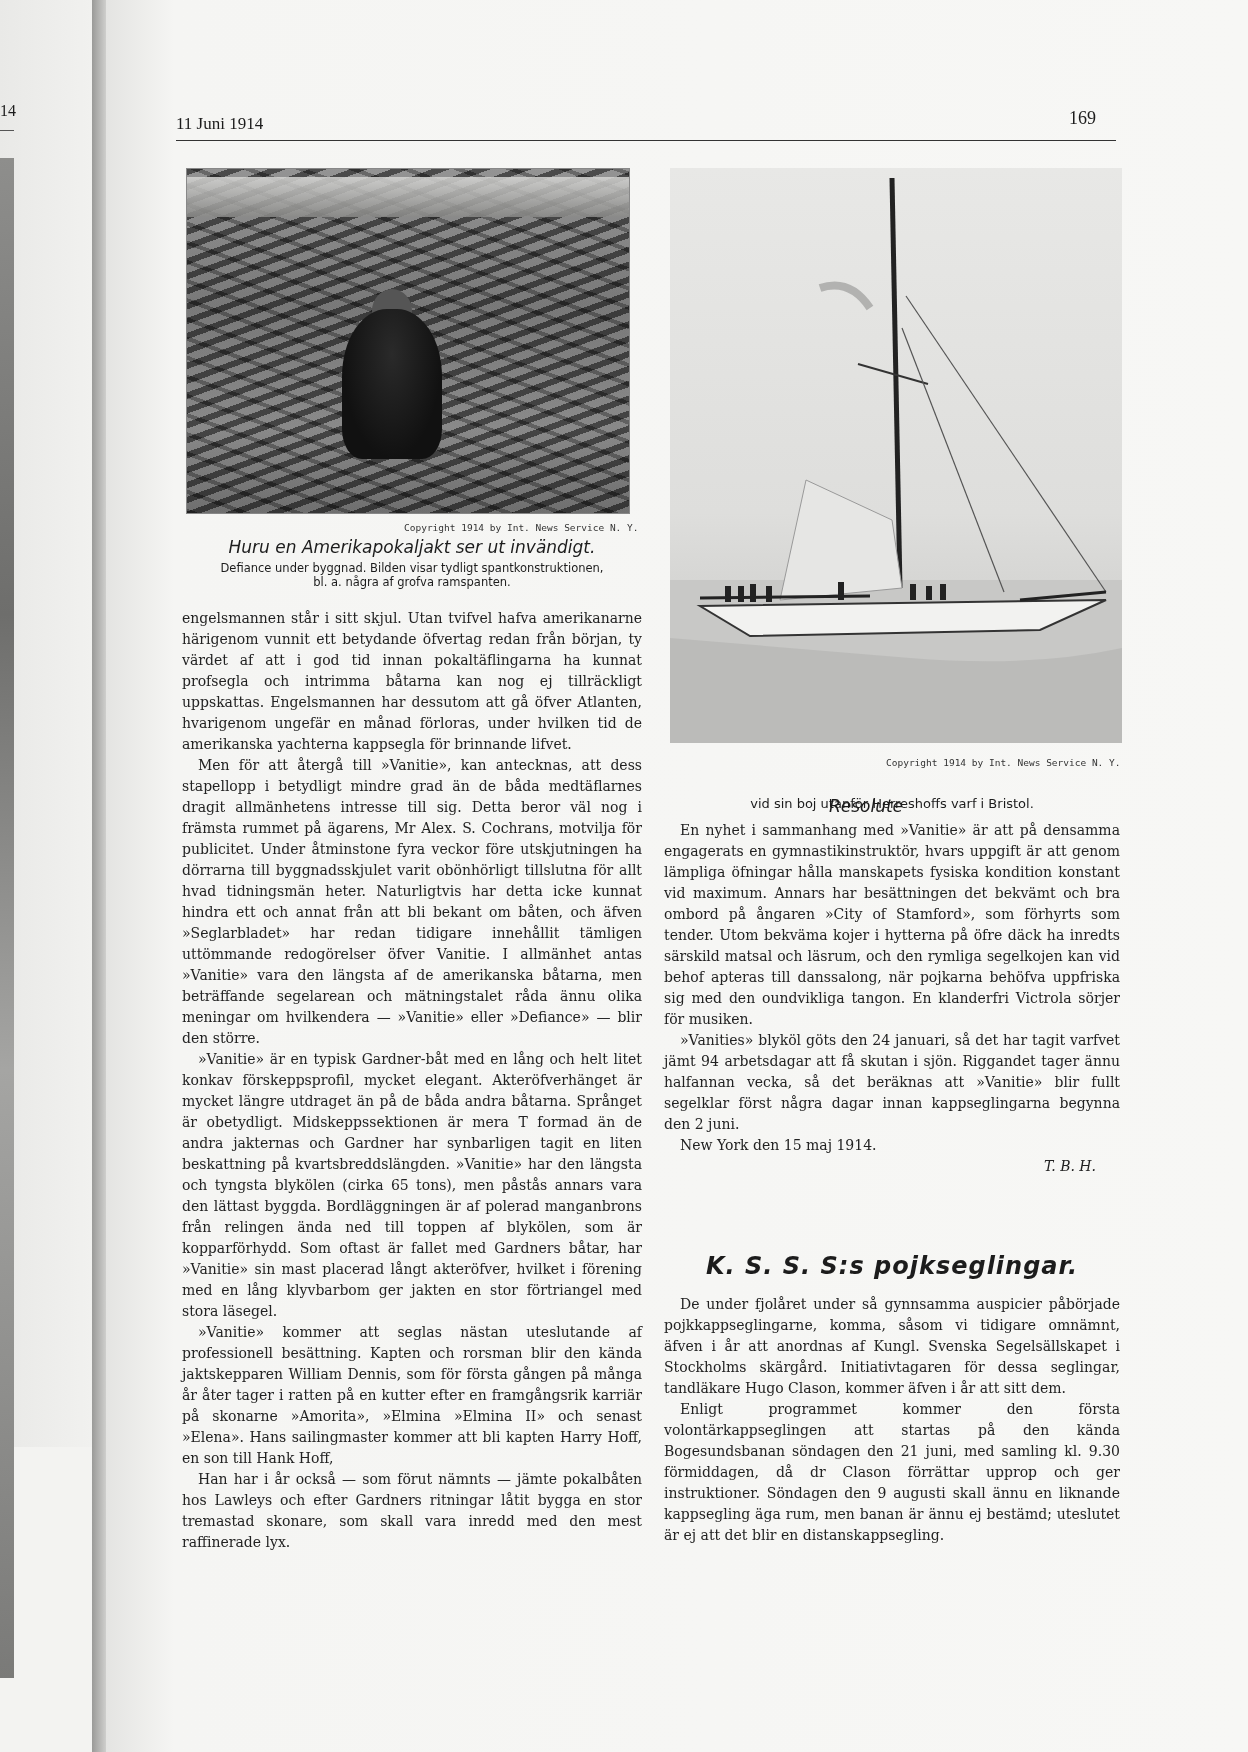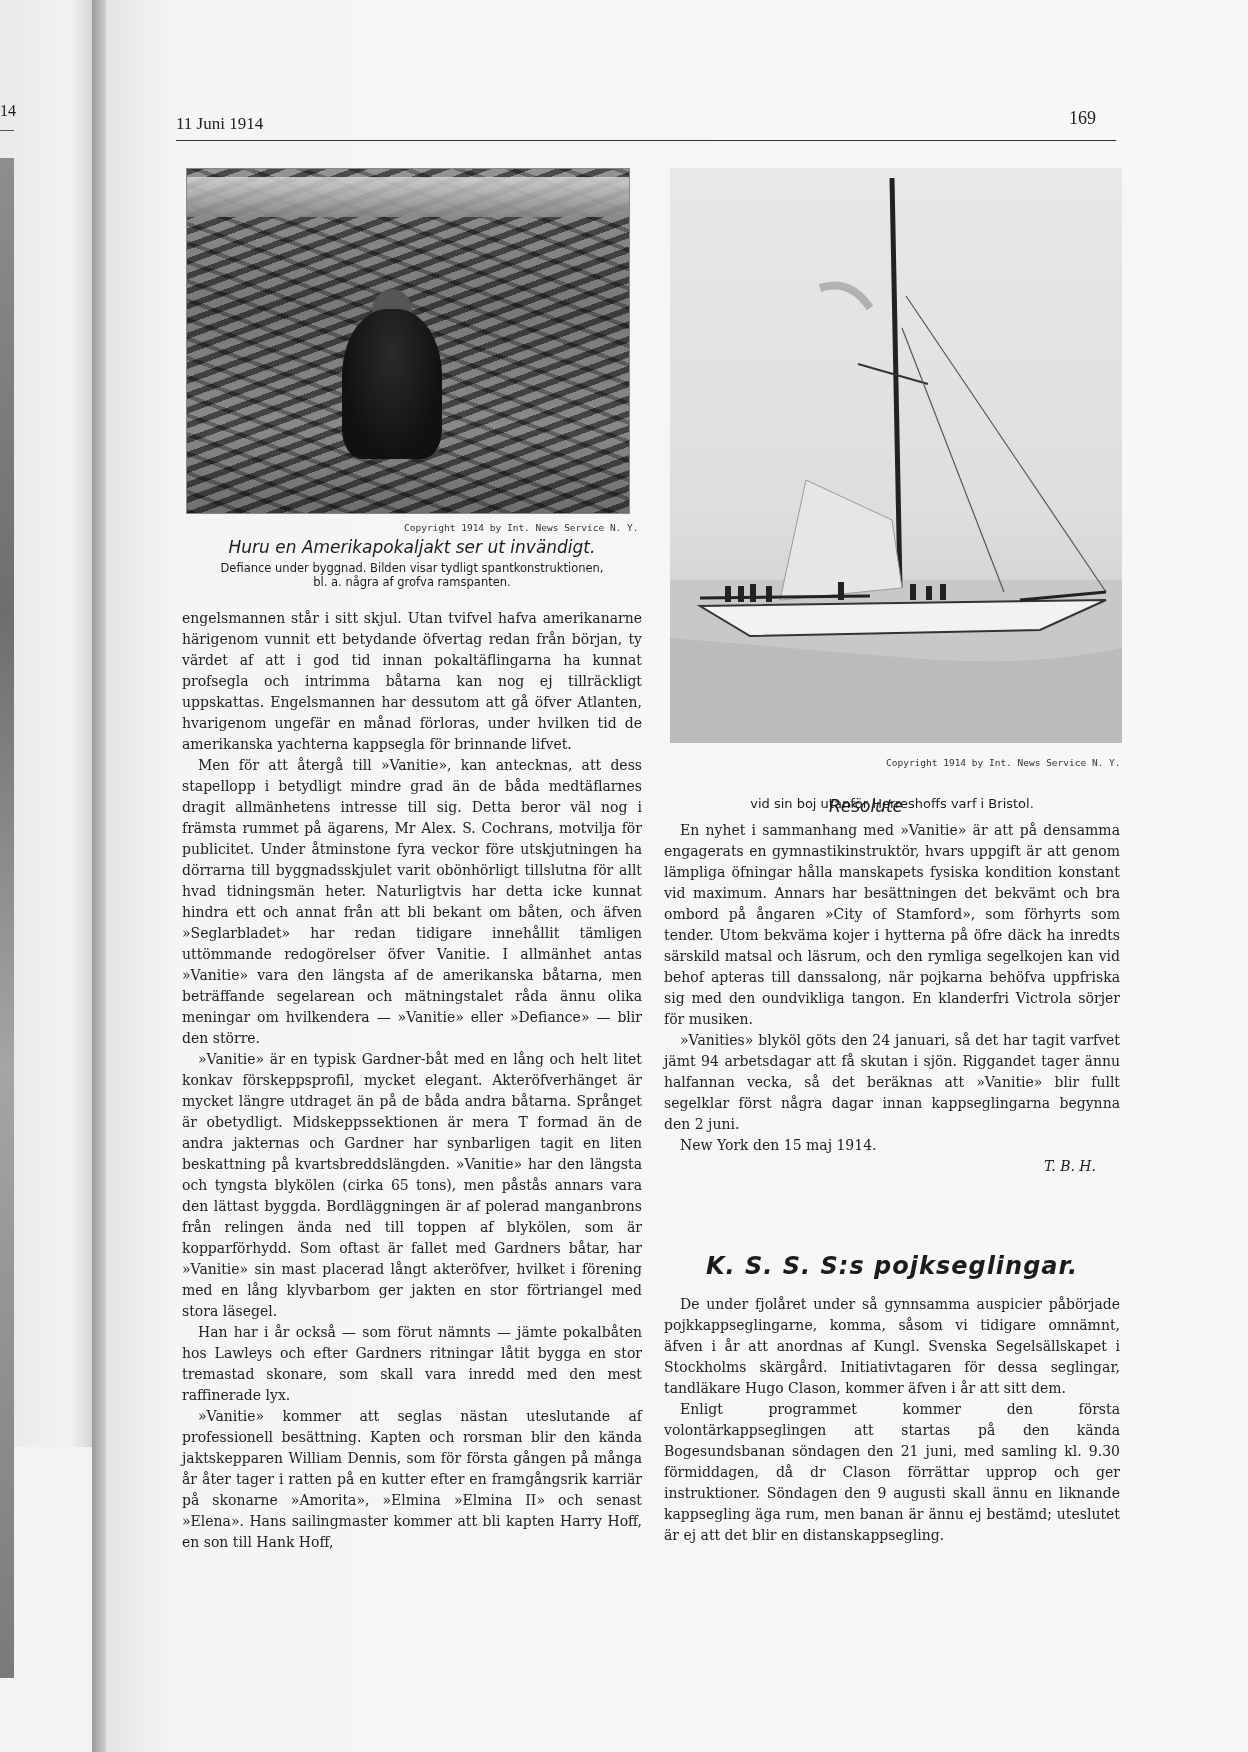--- a/index.html
+++ b/index.html
@@ -4,20 +4,21 @@
 <style>
   html, body { margin:0; padding:0; }
   body {
     width:1248px; height:1752px; position:relative; overflow:hidden;
     background:#f3f3f1;
     font-family:"DejaVu Serif", serif; color:#1c1c1c;
   }
   .prev-page {
     position:absolute; left:0; top:0; width:100px; height:1447px;
     background:linear-gradient(to right,#e9e9e7 0%,#f2f2f0 70%,#d6d6d4 92%,#8a8a88 100%);
+    padding-left:48px;
   }
   .prev-page .pnum { position:absolute; left:0; top:102px; font-size:16px; font-family:"Liberation Serif", serif; }
   .prev-page .prule { position:absolute; left:0; top:130px; width:14px; border-top:1px solid #555; }
   .prev-page .pimg { position:absolute; left:0; top:158px; width:14px; height:1520px;
      background:linear-gradient(#8e8e8c,#6e6e6c 30%,#a5a5a3 60%,#7a7a78); }
   .gutter {
     position:absolute; left:92px; top:0; width:14px; height:1752px;
     background:linear-gradient(to right,#9a9a98,#cfcfcd);
   }
   .page { position:absolute; left:106px; top:0; width:1142px; height:1752px;
@@ -111,22 +112,22 @@
   </svg>
 </div>
 <span class="credit" style="left:886px;top:757px;">Copyright 1914 by Int. News Service N. Y.</span>
 <div class="cap-title" style="left:638px;top:772px;width:456px;margin-top:24px;">Resolute</div>
 <div class="cap-sub" style="left:664px;top:797px;width:456px;font-size:13px;">vid sin boj utanför Herreshoffs varf i Bristol.</div>
 
 <div class="col col1">
   <p class="noindent">engelsmannen står i sitt skjul.  Utan tvifvel hafva amerikanarne härigenom vunnit ett betydande öfvertag redan från början, ty värdet af att i god tid innan pokaltäflingarna ha kunnat profsegla och intrimma båtarna kan nog ej tillräckligt uppskattas.  Engelsmannen har dessutom att gå öfver Atlanten, hvarigenom ungefär en månad förloras, under hvilken tid de amerikanska yachterna kappsegla för brinnande lifvet.</p>
   <p>Men för att återgå till »Vanitie», kan antecknas, att dess stapellopp i betydligt mindre grad än de båda medtäflarnes dragit allmänhetens intresse till sig.  Detta beror väl nog i främsta rummet på ägarens, Mr Alex. S. Cochrans, motvilja för publicitet.  Under åtminstone fyra veckor före utskjutningen ha dörrarna till byggnadsskjulet varit obönhörligt tillslutna för allt hvad tidningsmän heter.  Naturligtvis har detta icke kunnat hindra ett och annat från att bli bekant om båten, och äfven »Seglarbladet» har redan tidigare innehållit tämligen uttömmande redogörelser öfver Vanitie.  I allmänhet antas »Vanitie» vara den längsta af de amerikanska båtarna, men beträffande segelarean och mätningstalet råda ännu olika meningar om hvilkendera — »Vanitie» eller »Defiance» — blir den större.</p>
   <p>»Vanitie» är en typisk Gardner-båt med en lång och helt litet konkav förskeppsprofil, mycket elegant.  Akteröfverhänget är mycket längre utdraget än på de båda andra båtarna.  Språnget är obetydligt.  Midskeppssektionen är mera T formad än de andra jakternas och Gardner har synbarligen tagit en liten beskattning på kvartsbreddslängden.  »Vanitie» har den längsta och tyngsta blykölen (cirka 65 tons), men påstås annars vara den lättast byggda. Bordläggningen är af polerad manganbrons från relingen ända ned till toppen af blykölen, som är kopparförhydd. Som oftast är fallet med Gardners båtar, har »Vanitie» sin mast placerad långt akteröfver, hvilket i förening med en lång klyvbarbom ger jakten en stor förtriangel med stora läsegel.</p>
+  <p>»Vanitie» kommer att seglas nästan uteslutande af professionell besättning.  Kapten och rorsman blir den kända jaktskepparen William Dennis, som för första gången på många år åter tager i ratten på en kutter efter en framgångsrik karriär på skonarne »Amorita», »Elmina »Elmina II» och senast »Elena».  Hans sailingmaster kommer att bli kapten Harry Hoff, en son till Hank Hoff,</p>
   <p>Han har i år också — som förut nämnts — jämte pokalbåten hos Lawleys och efter Gardners ritningar låtit bygga en stor tremastad skonare, som skall vara inredd med den mest raffinerade lyx.</p>
-  <p>»Vanitie» kommer att seglas nästan uteslutande af professionell besättning.  Kapten och rorsman blir den kända jaktskepparen William Dennis, som för första gången på många år åter tager i ratten på en kutter efter en framgångsrik karriär på skonarne »Amorita», »Elmina »Elmina II» och senast »Elena».  Hans sailingmaster kommer att bli kapten Harry Hoff, en son till Hank Hoff,</p>
 </div>
 
 <div class="col col2">
   <p>En nyhet i sammanhang med »Vanitie» är att på densamma engagerats en gymnastikinstruktör, hvars uppgift är att genom lämpliga öfningar hålla manskapets fysiska kondition konstant vid maximum.  Annars har besättningen det bekvämt och bra ombord på ångaren »City of Stamford», som förhyrts som tender.  Utom bekväma kojer i hytterna på öfre däck ha inredts särskild matsal och läsrum, och den rymliga segelkojen kan vid behof apteras till danssalong, när pojkarna behöfva uppfriska sig med den oundvikliga tangon.  En klanderfri Victrola sörjer för musiken.</p>
   <p>»Vanities» blyköl göts den 24 januari, så det har tagit varfvet jämt 94 arbetsdagar att få skutan i sjön.  Riggandet tager ännu halfannan vecka, så det beräknas att »Vanitie» blir fullt segelklar först några dagar innan kappseglingarna begynna den 2 juni.</p>
   <p>New York den 15 maj 1914.</p>
   <p class="sig">T. B. H.</p>
 </div>
 
 <div class="sec-title">K. S. S. S:s pojkseglingar.</div>

